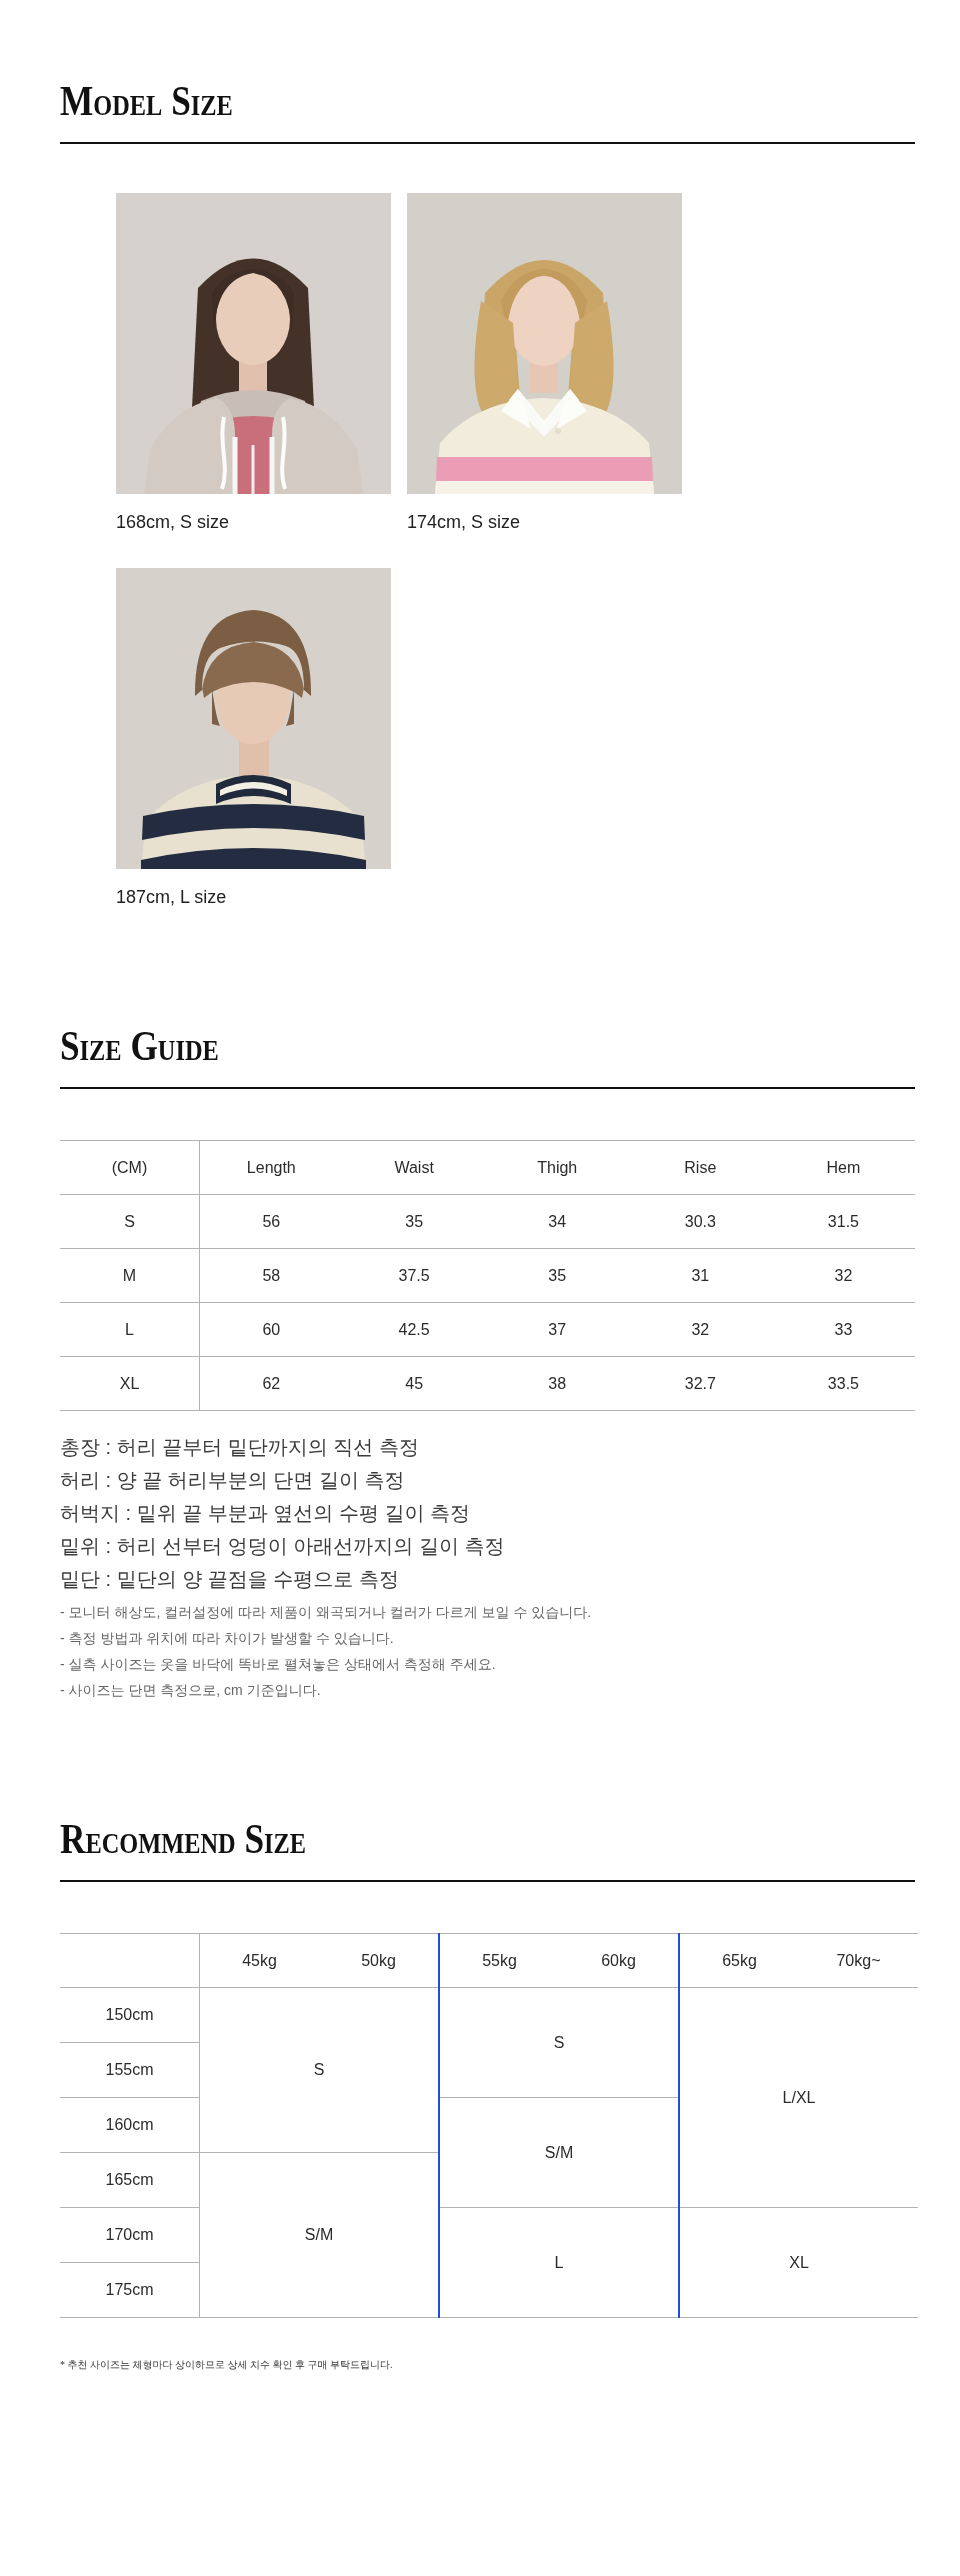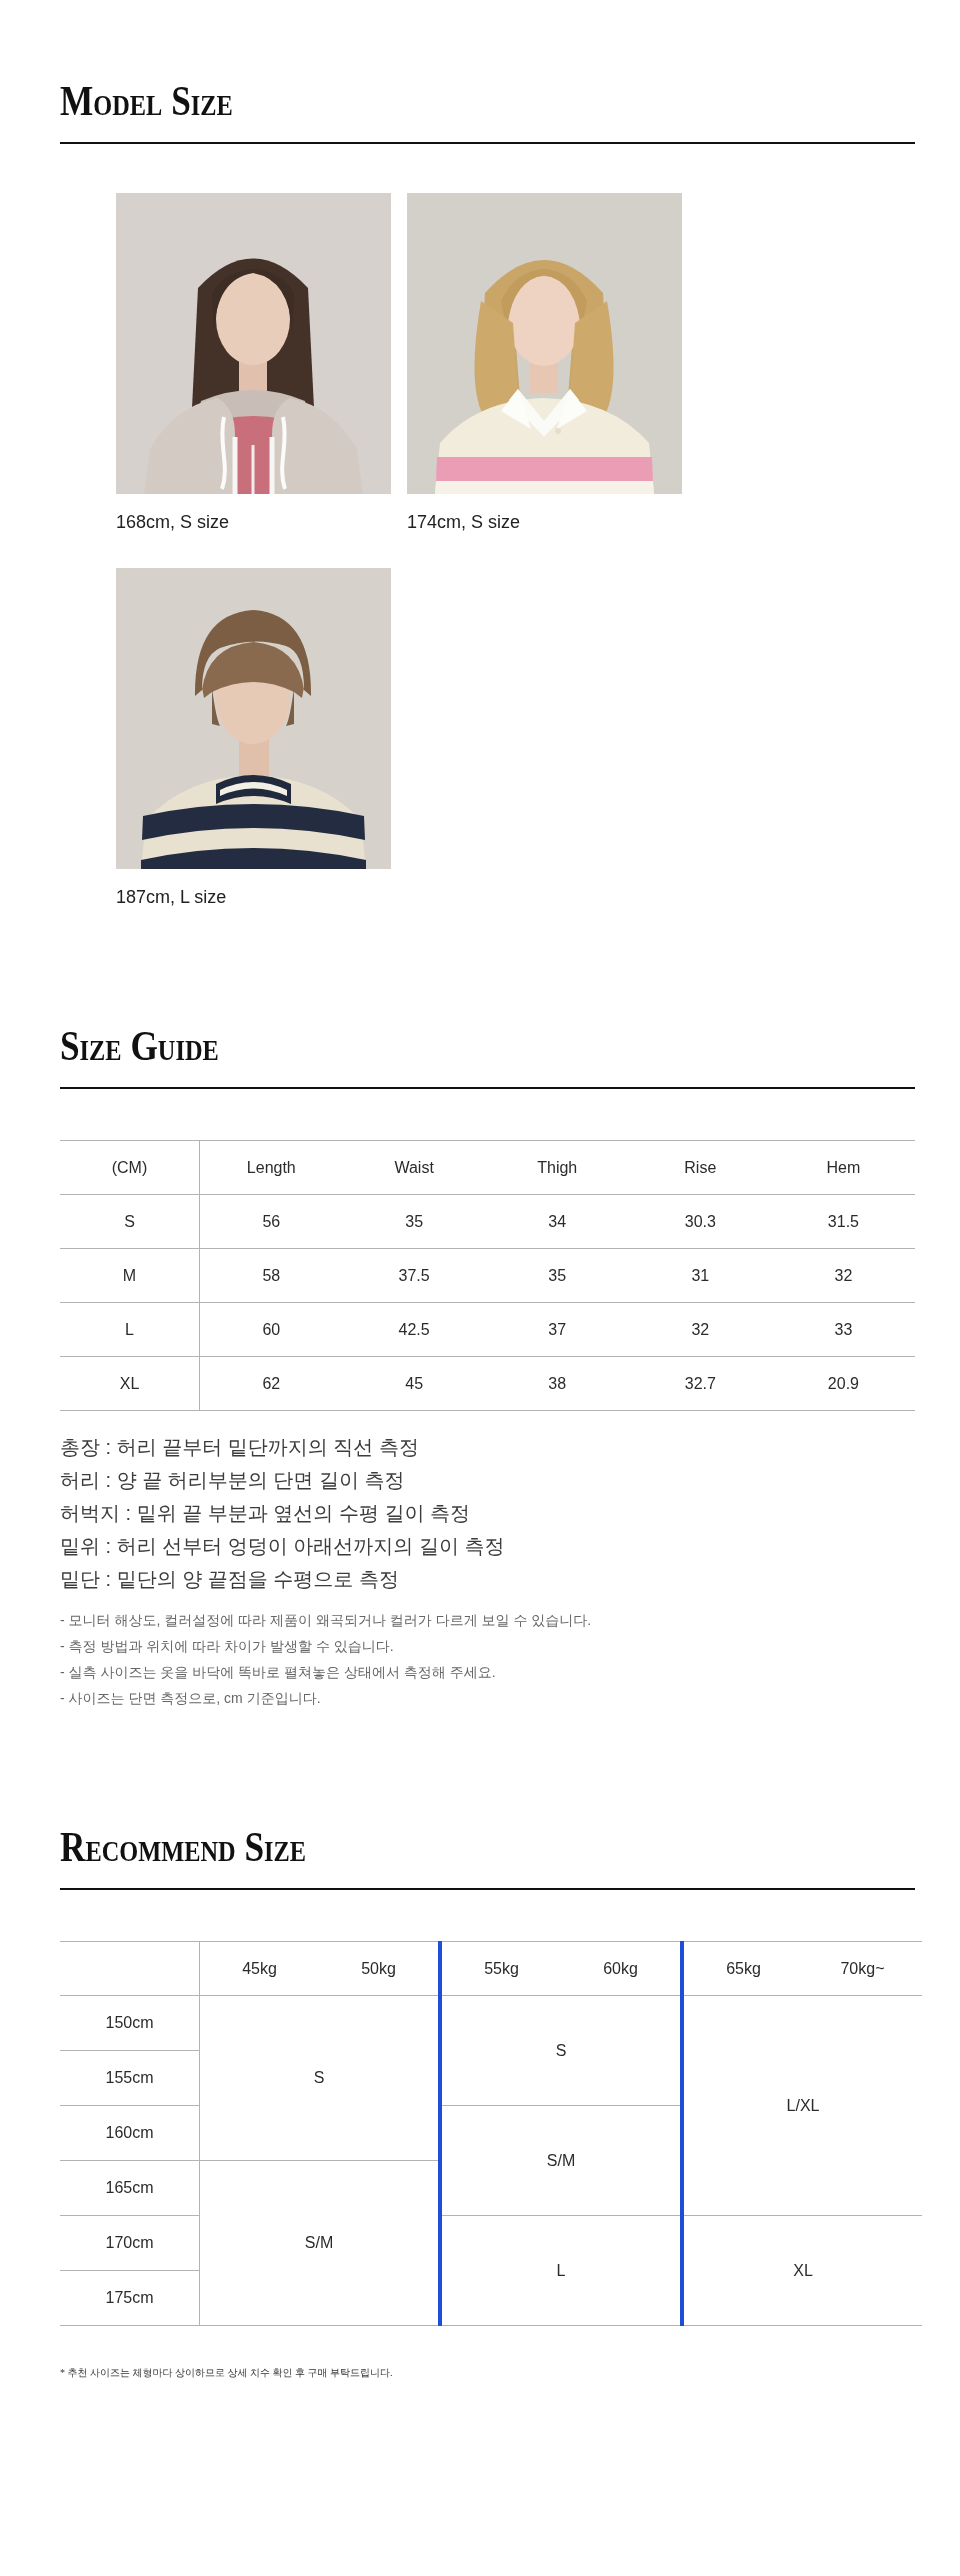--- a/index.html
+++ b/index.html
@@ -73,33 +73,33 @@
   }
   
   .size-table th, .size-table td{height:53px;}
   .size-table .labelcol{width:139px;border-right:1px solid #b3b3b3;}
 
   
   .rec-table th{height:53px;}
   .rec-table td{height:54px;}
   .rec-table .hcol{width:139px;border-right:1px solid #b3b3b3;}
   .rec-table .wgroup{width:238px;}
-  .rec-table .gsep{border-right:4px solid #1d4ed8;}
+  .rec-table .gsep{border-right:2px solid #1d4ed8;}
   .rec-table th.wgroup .pair{display:flex;}
   .rec-table th.wgroup .pair span{flex:1 1 50%;text-align:center;}
 
   
   .measure-defs{margin-top:20px;}
   .measure-defs p{
     margin:0;
     font-size:20px;
     line-height:33px;
     color:#3c3c3c;
   }
-  .notes{margin-top:11px;}
+  .notes{margin-top:3px;}
   .notes p{
     margin:0;
     font-size:14px;
     line-height:26px;
     color:#666666;
   }
   .footnote{
     margin:36px 0 0 0;
     font-size:10px;
     line-height:22px;
@@ -230,21 +230,21 @@
             <td>37</td>
             <td>32</td>
             <td>33</td>
           </tr>
           <tr>
             <td class="labelcol">XL</td>
             <td>62</td>
             <td>45</td>
             <td>38</td>
             <td>32.7</td>
-            <td>20.9</td>
+            <td>33.5</td>
           </tr>
         </tbody>
       </table>
 
       <div class="measure-defs">
         <p>총장 : 허리 끝부터 밑단까지의 직선 측정</p>
         <p>허리 : 양 끝 허리부분의 단면 길이 측정</p>
         <p>허벅지 : 밑위 끝 부분과 옆선의 수평 길이 측정</p>
         <p>밑위 : 허리 선부터 엉덩이 아래선까지의 길이 측정</p>
         <p>밑단 : 밑단의 양 끝점을 수평으로 측정</p>

